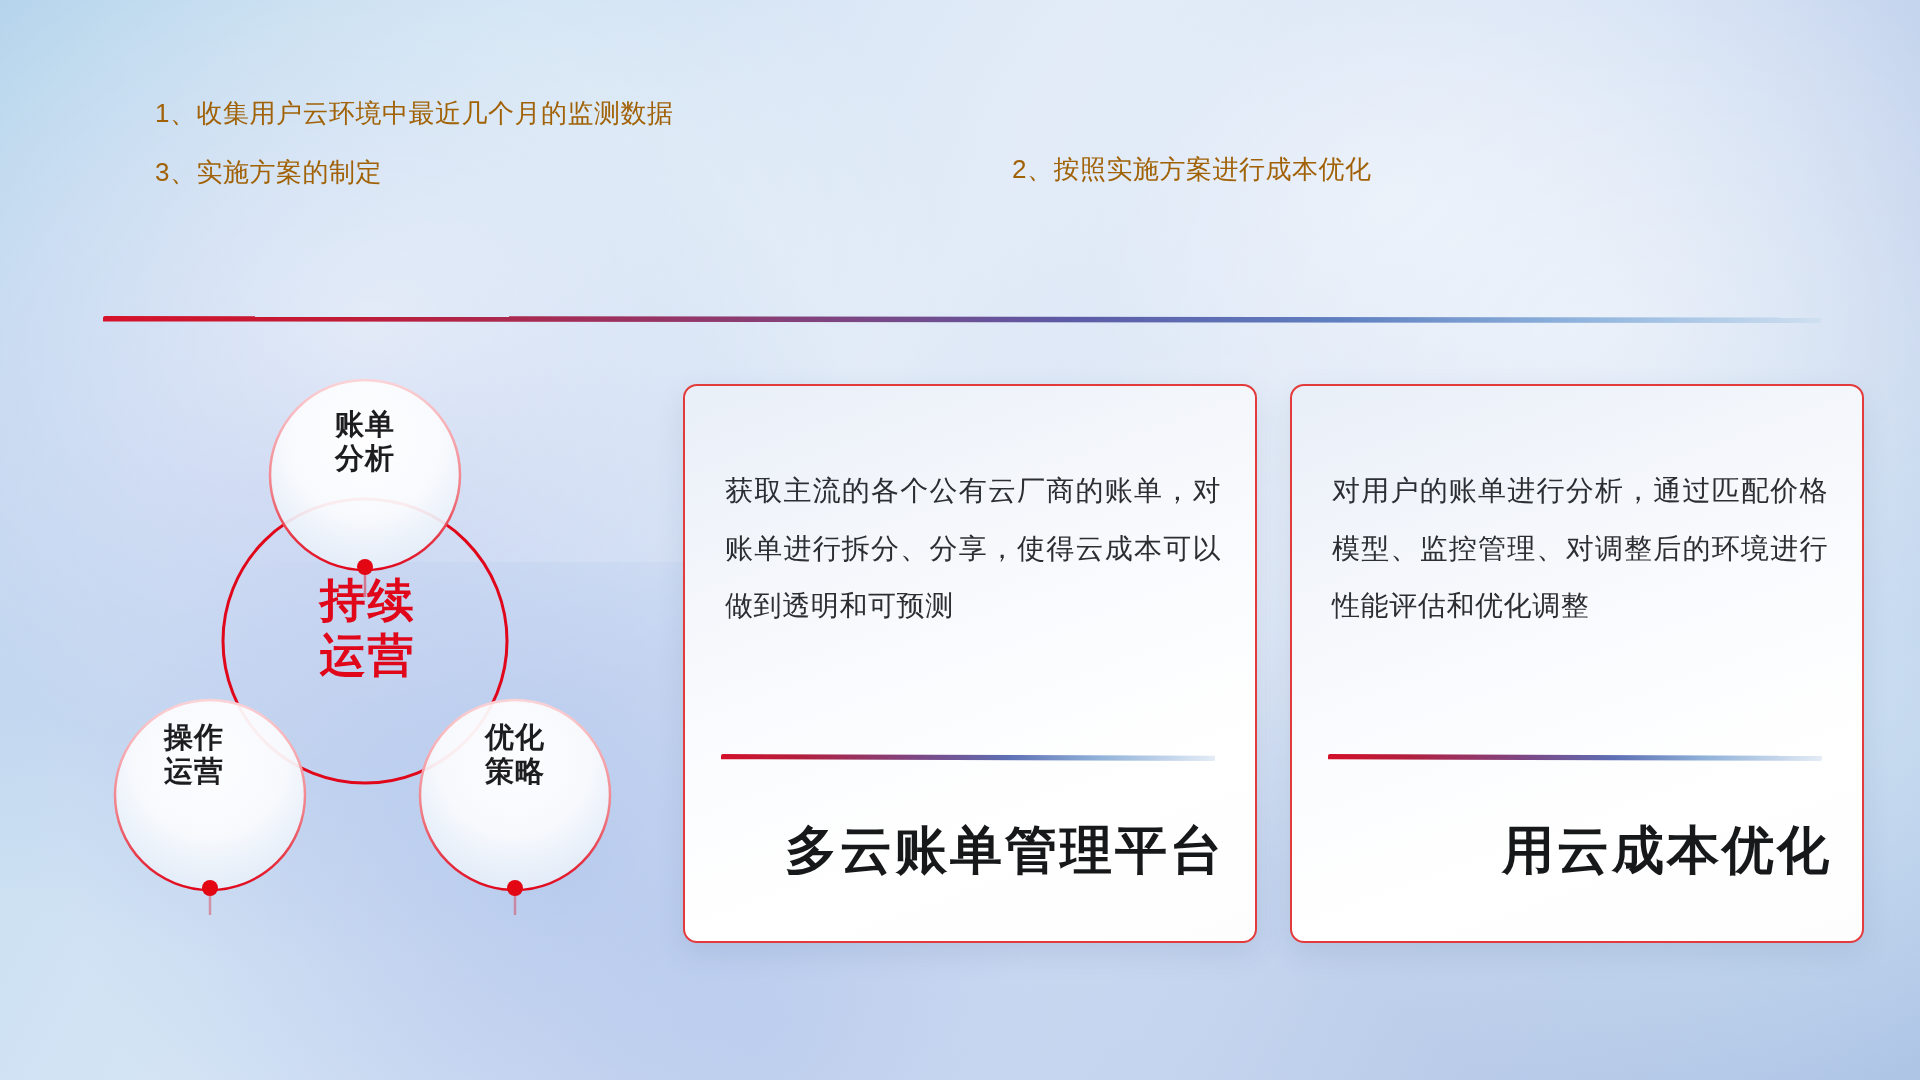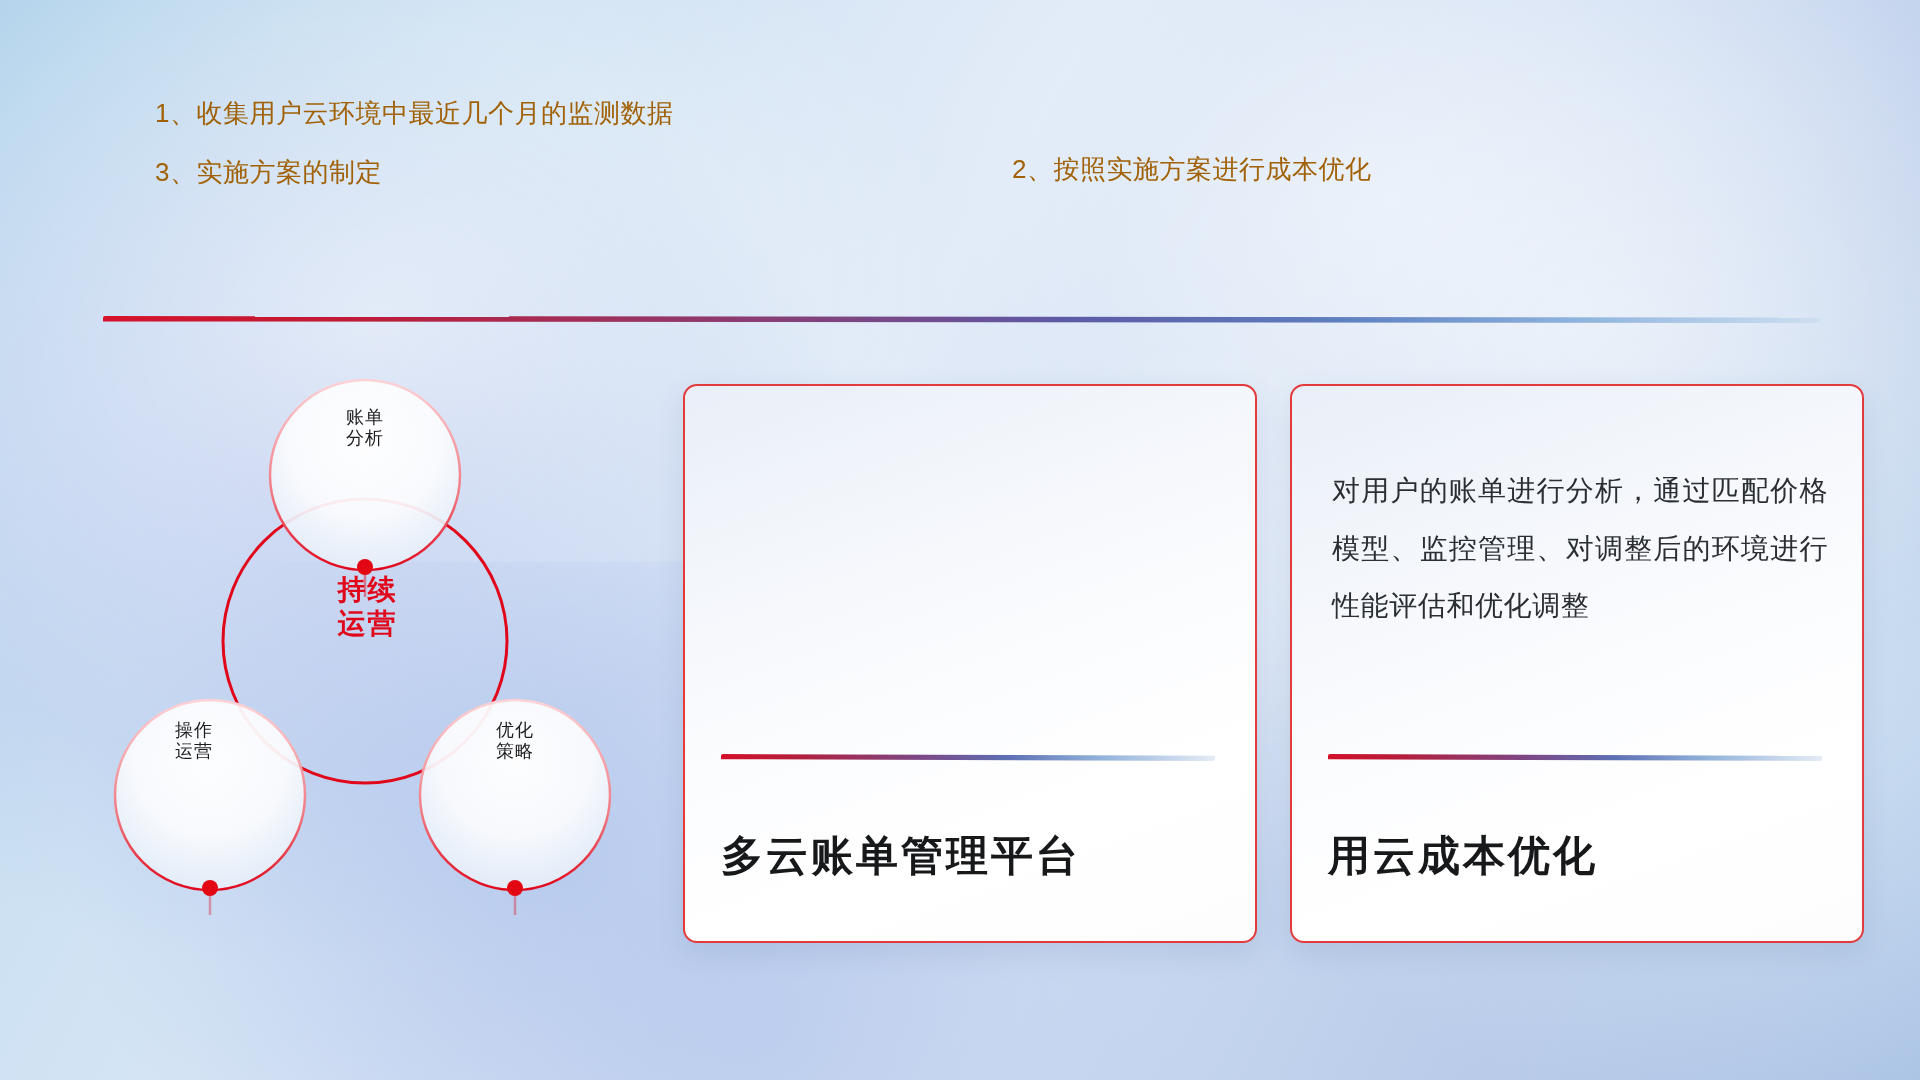--- a/index.html
+++ b/index.html
@@ -52,28 +52,28 @@
     background:linear-gradient(90deg,#d6122a 0%,#c01b36 14%,#8e3a6e 36%,#5d5aa5 56%,#5f7fc0 72%,#8fb4dd 86%,#cfe0f0 100%);
     clip-path:polygon(0 0,100% 22%,100% 100%,0 78%);
     border-radius:2px;
   }
 
   
   .venn{position:absolute;z-index:6;left:95px;top:355px;width:520px;height:610px;}
   .venn svg{position:absolute;inset:0;}
   .cir-lbl{
     position:absolute;text-align:center;line-height:1.18;
-    font-weight:400;color:#1d1d1f;font-size:18px;letter-spacing:1px;
+    font-weight:700;color:#1d1d1f;font-size:29px;letter-spacing:1px;
   }
   .lbl-top{left:195px;top:52px;width:150px;}
   .lbl-bl{left:24px;top:365px;width:150px;}
   .lbl-br{left:345px;top:365px;width:150px;}
   .lbl-center{
     position:absolute;left:185px;top:218px;width:175px;text-align:center;
-    font-weight:800;color:#e1071b;font-size:28px;line-height:1.2;letter-spacing:2px;
+    font-weight:800;color:#e1071b;font-size:46px;line-height:1.2;letter-spacing:2px;
   }
 
   
   .card{
     position:absolute;z-index:6;top:384px;width:570px;height:555px;
     border:2px solid #e33b3b;border-radius:14px;
     background:linear-gradient(160deg,#e9eff8 0%,#f3f6fb 26%,#fbfcfe 52%,#ffffff 74%,#fdfdfe 100%);
     box-shadow:0 10px 28px rgba(60,90,140,.13);
     overflow:hidden;
   }
@@ -85,22 +85,22 @@
     text-align:justify;text-justify:inter-ideograph;
   }
   .card-rule{
     position:absolute;left:36px;width:494px;height:7px;bottom:180px;
     background:linear-gradient(90deg,#d3102a 0%,#b31f3e 16%,#7c4785 40%,#5d6fb4 58%,#8fb0d8 76%,#e4ecf6 100%);
     clip-path:polygon(0 0,100% 26%,100% 100%,0 74%);
     border-radius:2px;
   }
   .card-title{
     position:absolute;left:36px;right:30px;bottom:62px;
-    font-size:42px;font-weight:800;color:#17181a;letter-spacing:3px;
-    text-align:left;line-height:1.1;
+    font-size:52px;font-weight:800;color:#17181a;letter-spacing:3px;
+    text-align:right;line-height:1.1;
   }
 </style>
 </head>
 <body>
 
 <div class="bg">
   <div class="bg-base"></div>
   <div class="bg-swirl1"></div>
   <div class="bg-swirl2"></div>
   <div class="bg-swirl3"></div>
@@ -171,20 +171,21 @@
     <div>策略</div>
   </div>
 
   <div class="lbl-center">
     <div>持续</div>
     <div>运营</div>
   </div>
 </div>
 
 <div class="card card-left">
+  <div class="card-body">获取主流的各个公有云厂商的账单，对账单进行拆分、分享，使得云成本可以做到透明和可预测</div>
   <div class="card-rule"></div>
   <div class="card-title">多云账单管理平台</div>
 </div>
 
 <div class="card card-right">
   <div class="card-body">对用户的账单进行分析，通过匹配价格模型、监控管理、对调整后的环境进行性能评估和优化调整</div>
   <div class="card-rule"></div>
   <div class="card-title">用云成本优化</div>
 </div>
 

